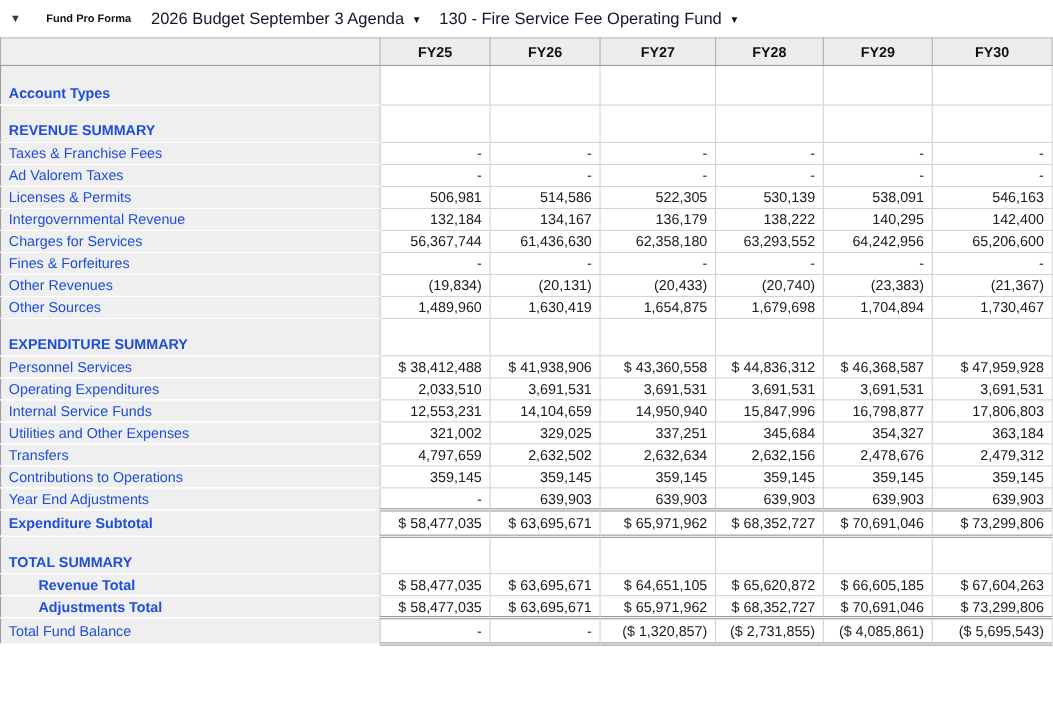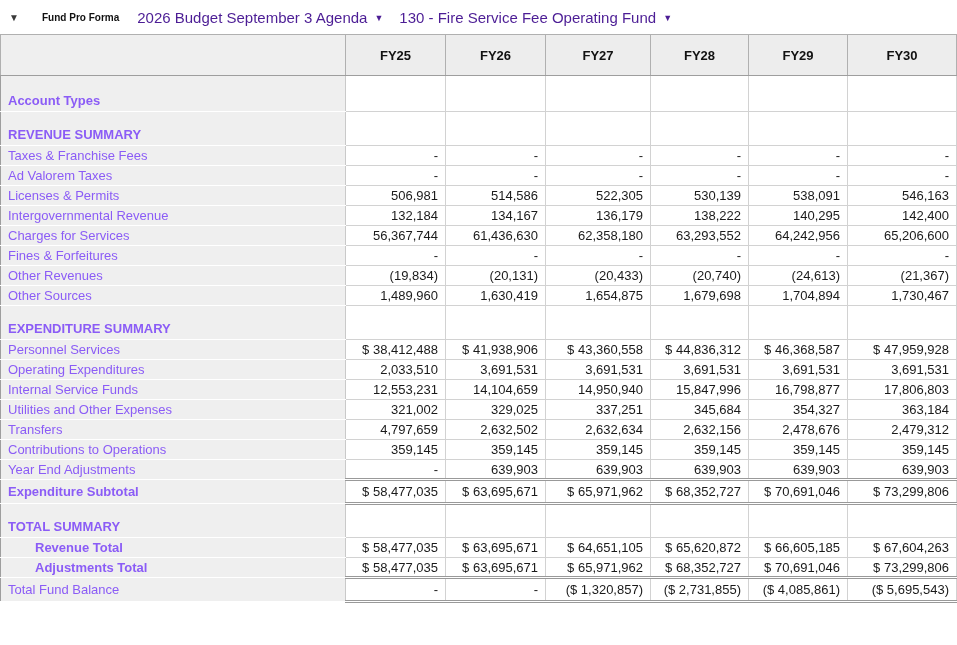--- a/index.html
+++ b/index.html
@@ -29,21 +29,21 @@
     font-size: 10px;
     font-weight: bold;
     color: #111;
     margin-left: 17px;
     margin-right: 18px;
     white-space: nowrap;
   }
   .dropdown {
     display: flex;
     align-items: center;
-    color: #4c1d95;
+    color: #0f172a;
     font-size: 15px;
     margin-right: 16px;
     cursor: pointer;
     white-space: nowrap;
   }
   .dropdown .chev {
     font-size: 9px;
     margin-left: 7px;
     padding-top: 2px;
   }
@@ -52,41 +52,41 @@
     border-collapse: collapse;
     table-layout: fixed;
     width: 956px;
     font-size: 13px;
     border: 1px solid #9e9e9e;
   }
   .proforma th {
     background: #ededed;
     border: 1px solid #b0b0b0;
     border-bottom: 1px solid #9e9e9e;
-    height: 41px;
+    height: 25px;
     font-size: 13px;
     font-weight: bold;
     text-align: center;
     color: #111;
     padding: 0;
   }
   .proforma td {
     height: 20px;
     padding: 0 7px;
     vertical-align: middle;
     overflow: hidden;
     white-space: nowrap;
   }
   
   .proforma td.lbl {
     background: #efefef;
     border-right: 1px solid #c9c9c9;
     border-bottom: 1px solid #ffffff;
     text-align: left;
-    color: #8b5cf6;
+    color: #1d4ed8;
   }
   
   .proforma td.val {
     background: #ffffff;
     border: 1px solid #d2d2d2;
     text-align: right;
   }
   
   tr.section td.lbl { font-weight: bold; }
   tr.section td { height: 34px; vertical-align: bottom; padding-bottom: 3px; }
@@ -216,21 +216,21 @@
         <td class="val">-</td>
         <td class="val">-</td>
         <td class="val">-</td>
       </tr>
       <tr class="data">
         <td class="lbl">Other Revenues</td>
         <td class="val">(19,834)</td>
         <td class="val">(20,131)</td>
         <td class="val">(20,433)</td>
         <td class="val">(20,740)</td>
-        <td class="val">(24,613)</td>
+        <td class="val">(23,383)</td>
         <td class="val">(21,367)</td>
       </tr>
       <tr class="data">
         <td class="lbl">Other Sources</td>
         <td class="val">1,489,960</td>
         <td class="val">1,630,419</td>
         <td class="val">1,654,875</td>
         <td class="val">1,679,698</td>
         <td class="val">1,704,894</td>
         <td class="val">1,730,467</td>

